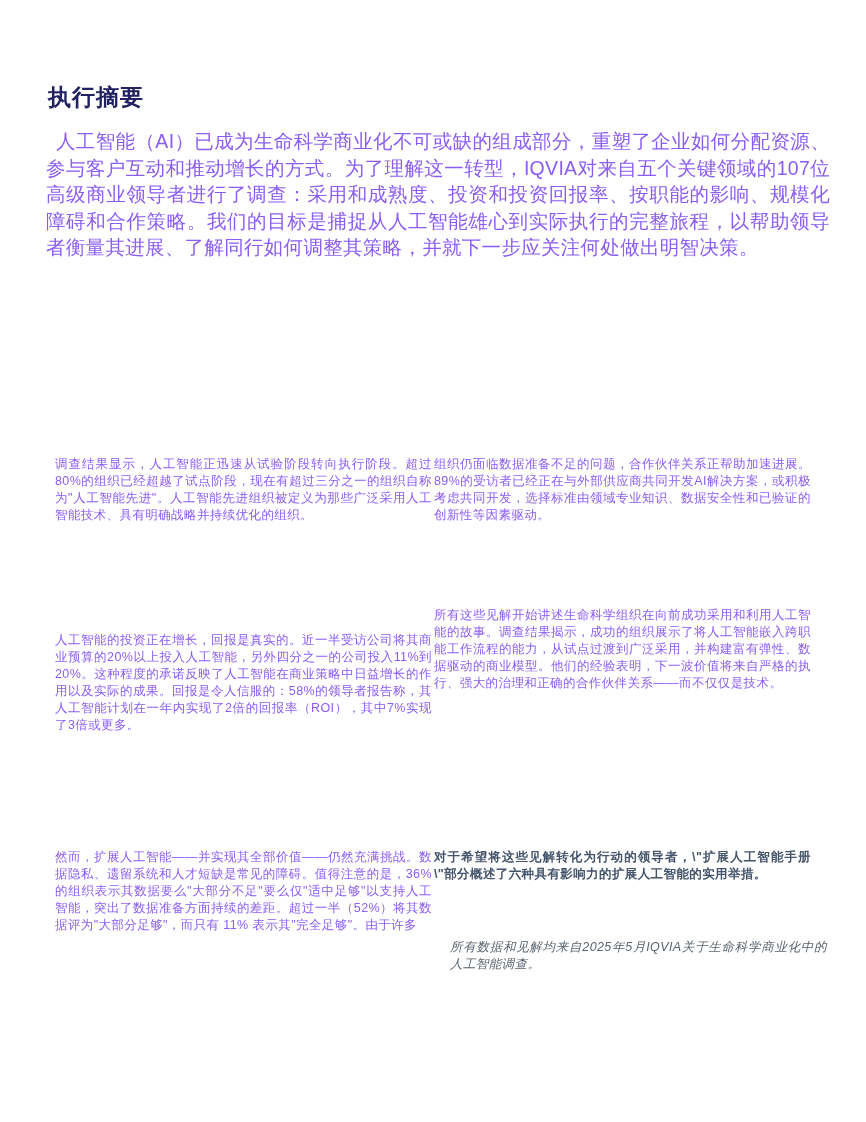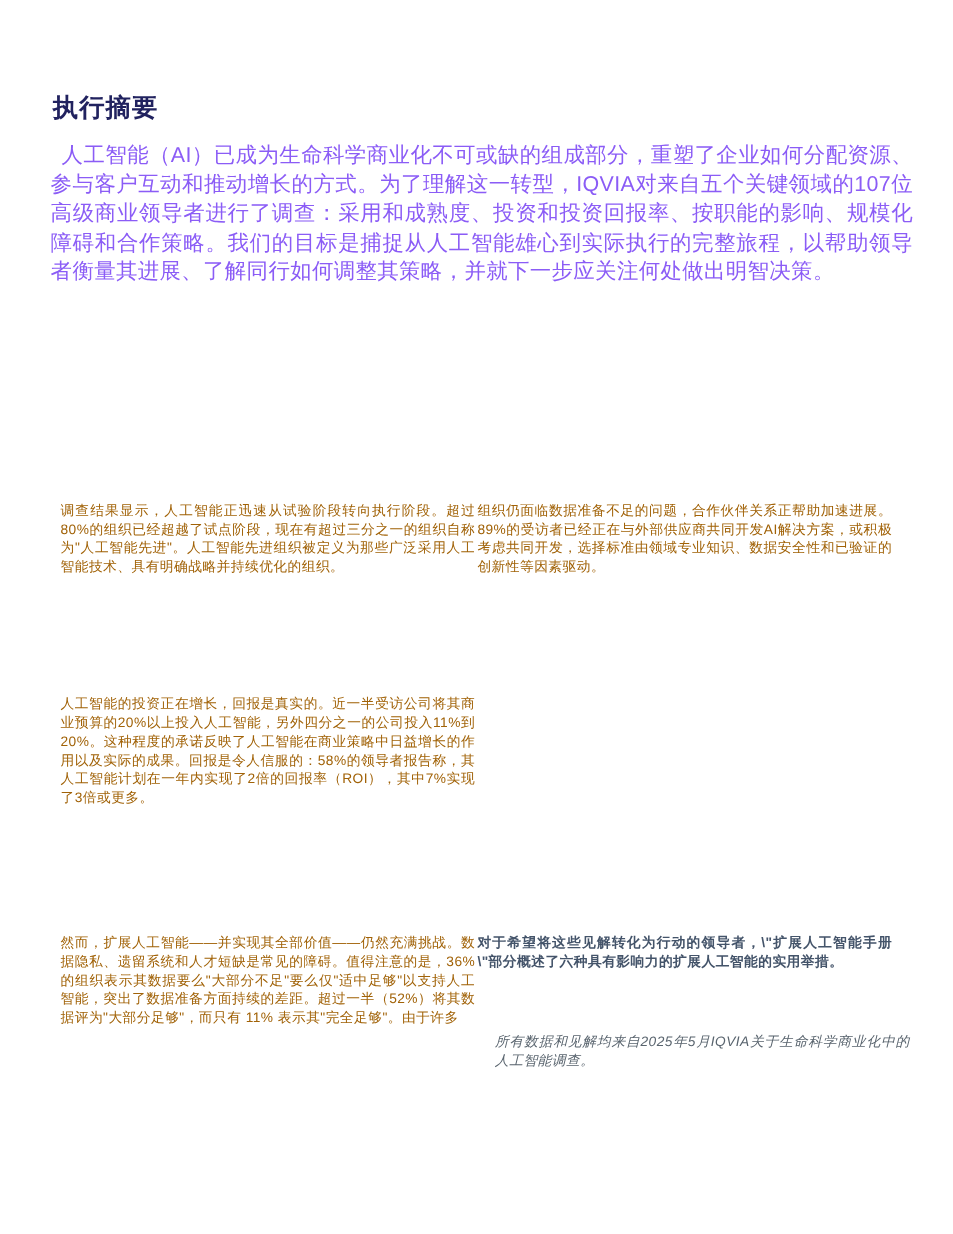--- a/index.html
+++ b/index.html
@@ -39,21 +39,21 @@
     color: #8b5cf6;
   }
   .body-para {
     position: absolute;
     width: 377px;
     margin: 0;
     font-size: 12.5px;
     line-height: 17px;
     letter-spacing: 0.4px;
     text-align: justify;
-    color: #a16207;
+    color: #8b5cf6;
   }
   .col-left  { left: 55px; }
   .col-right { left: 434px; }
   .row-1-left  { top: 456px; }
   .row-1-right { top: 456px; }
   .row-2-left  { top: 632px; }
   .row-2-right { top: 607px; }
   .row-3-left  { top: 849px; }
   .row-3-right { top: 849px; }
   .callout {
@@ -83,20 +83,21 @@
   <h1 class="doc-title">执行摘要</h1>
 
   <p class="intro">人工智能（AI）已成为生命科学商业化不可或缺的组成部分，重塑了企业如何分配资源、参与客户互动和推动增长的方式。为了理解这一转型，IQVIA对来自五个关键领域的107位高级商业领导者进行了调查：采用和成熟度、投资和投资回报率、按职能的影响、规模化障碍和合作策略。我们的目标是捕捉从人工智能雄心到实际执行的完整旅程，以帮助领导者衡量其进展、了解同行如何调整其策略，并就下一步应关注何处做出明智决策。</p>
 
   <p class="body-para col-left row-1-left">调查结果显示，人工智能正迅速从试验阶段转向执行阶段。超过80%的组织已经超越了试点阶段，现在有超过三分之一的组织自称为"人工智能先进"。人工智能先进组织被定义为那些广泛采用人工智能技术、具有明确战略并持续优化的组织。</p>
 
   <p class="body-para col-right row-1-right">组织仍面临数据准备不足的问题，合作伙伴关系正帮助加速进展。89%的受访者已经正在与外部供应商共同开发AI解决方案，或积极考虑共同开发，选择标准由领域专业知识、数据安全性和已验证的创新性等因素驱动。</p>
 
   <p class="body-para col-left row-2-left">人工智能的投资正在增长，回报是真实的。近一半受访公司将其商业预算的20%以上投入人工智能，另外四分之一的公司投入11%到20%。这种程度的承诺反映了人工智能在商业策略中日益增长的作用以及实际的成果。回报是令人信服的：58%的领导者报告称，其人工智能计划在一年内实现了2倍的回报率（ROI），其中7%实现了3倍或更多。</p>
 
+  <p class="body-para col-right row-2-right">所有这些见解开始讲述生命科学组织在向前成功采用和利用人工智能的故事。调查结果揭示，成功的组织展示了将人工智能嵌入跨职能工作流程的能力，从试点过渡到广泛采用，并构建富有弹性、数据驱动的商业模型。他们的经验表明，下一波价值将来自严格的执行、强大的治理和正确的合作伙伴关系——而不仅仅是技术。</p>
 
   <p class="body-para col-left row-3-left">然而，扩展人工智能——并实现其全部价值——仍然充满挑战。数据隐私、遗留系统和人才短缺是常见的障碍。值得注意的是，36%的组织表示其数据要么"大部分不足"要么仅"适中足够"以支持人工智能，突出了数据准备方面持续的差距。超过一半（52%）将其数据评为"大部分足够"，而只有 11% 表示其"完全足够"。由于许多</p>
 
   <p class="body-para col-right row-3-right callout">对于希望将这些见解转化为行动的领导者，\"扩展人工智能手册\"部分概述了六种具有影响力的扩展人工智能的实用举措。</p>
 
   <p class="body-para col-right source-note">所有数据和见解均来自2025年5月IQVIA关于生命科学商业化中的人工智能调查。</p>
 
   <div class="page-footer">iqvia.com | 1</div>
 
 </div>

